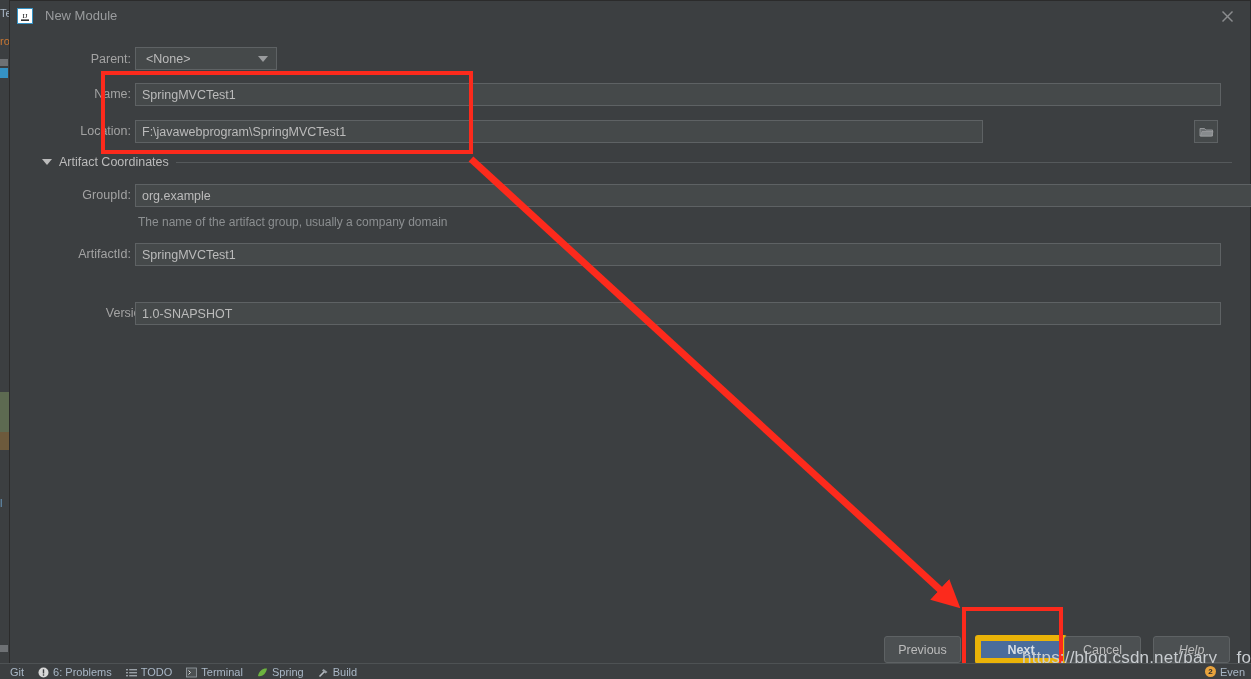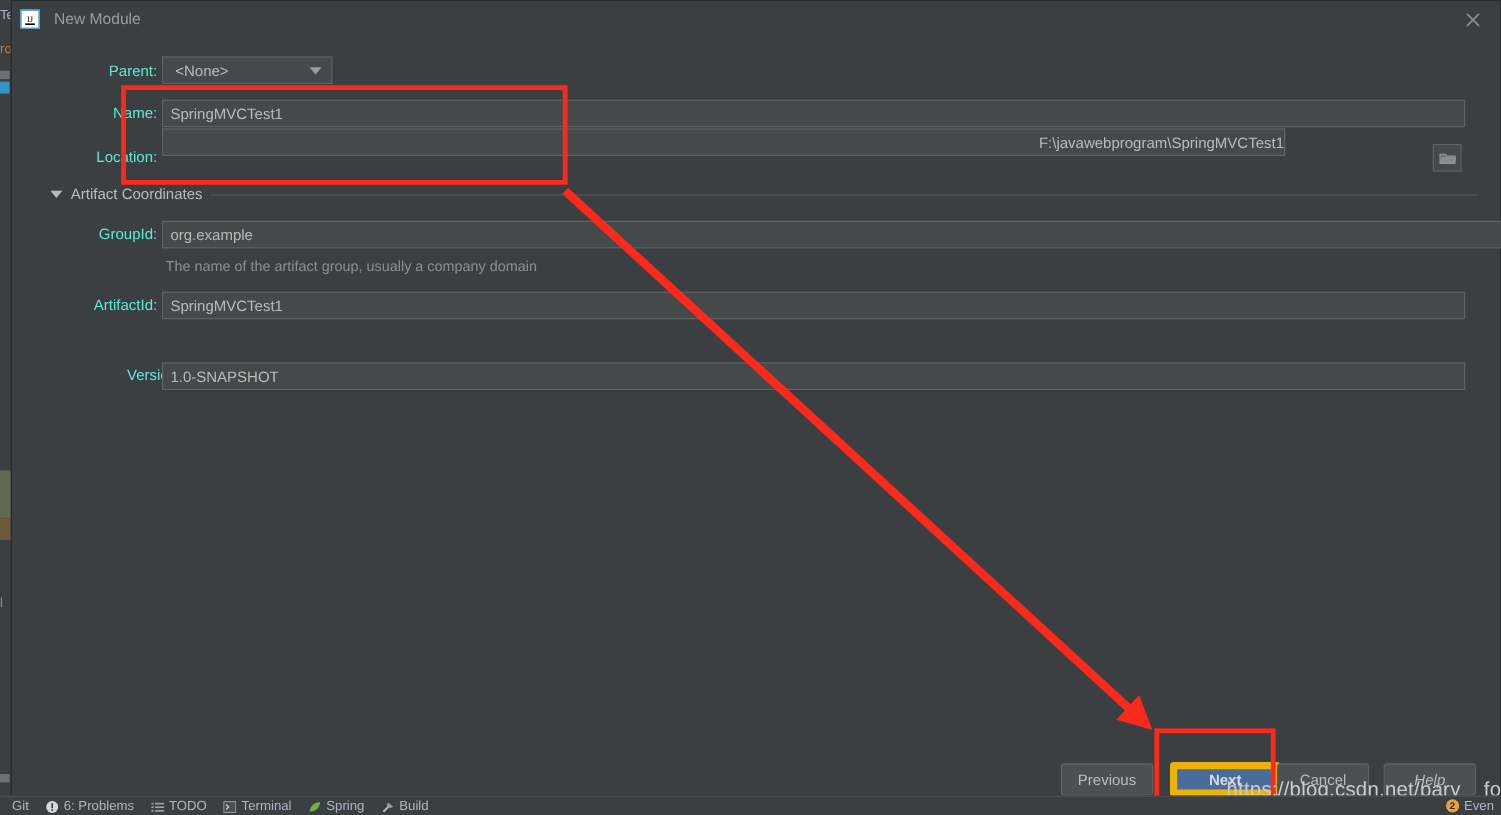--- a/index.html
+++ b/index.html
@@ -169,21 +169,21 @@
     align-items: center;
     justify-content: center;
     color: #8b8d8f;
     font-size: 15px;
     line-height: 1;
   }
   .flabel {
     position: absolute;
     text-align: right;
     font-size: 12.5px;
-    color: #5eead4;
+    color: #a3a3a3;
     white-space: nowrap;
   }
   .finput {
     position: absolute;
     height: 23px;
     background: #45494a;
     border: 1px solid #5e6264;
     box-sizing: border-box;
     display: flex;
     align-items: center;
@@ -343,21 +343,21 @@
       <span>&lt;None&gt;</span>
       <span class="combo-arrow"></span>
     </div>
 
     <div class="flabel" style="left:-9px;top:86px;width:130px;">Name:</div>
     <div class="finput" style="left:125px;top:82px;width:1086px;">
       <span>SpringMVCTest1</span>
     </div>
 
     <div class="flabel" style="left:-9px;top:123px;width:130px;">Location:</div>
-    <div class="finput" style="left:125px;top:106px;width:936px;justify-content:flex-end;">
+    <div class="finput" style="left:125px;top:119px;width:848px;">
       <span>F:\javawebprogram\SpringMVCTest1</span>
     </div>
     <div class="browse-btn" style="left:1184px;top:119px;">
       <svg width="15" height="12" viewBox="0 0 15 12">
         <path d="M1 2.5 L5.5 2.5 L6.8 4 L13.5 4 L13.5 10 L1 10 Z" fill="#6b6f71" stroke="#9a9c9e" stroke-width="0.9"></path>
         <path d="M3 5.5 L14 5.5 L12.6 10 L1.6 10 Z" fill="#878b8d" stroke="#9a9c9e" stroke-width="0.8"></path>
       </svg>
     </div>
 
     <div class="section-header">

